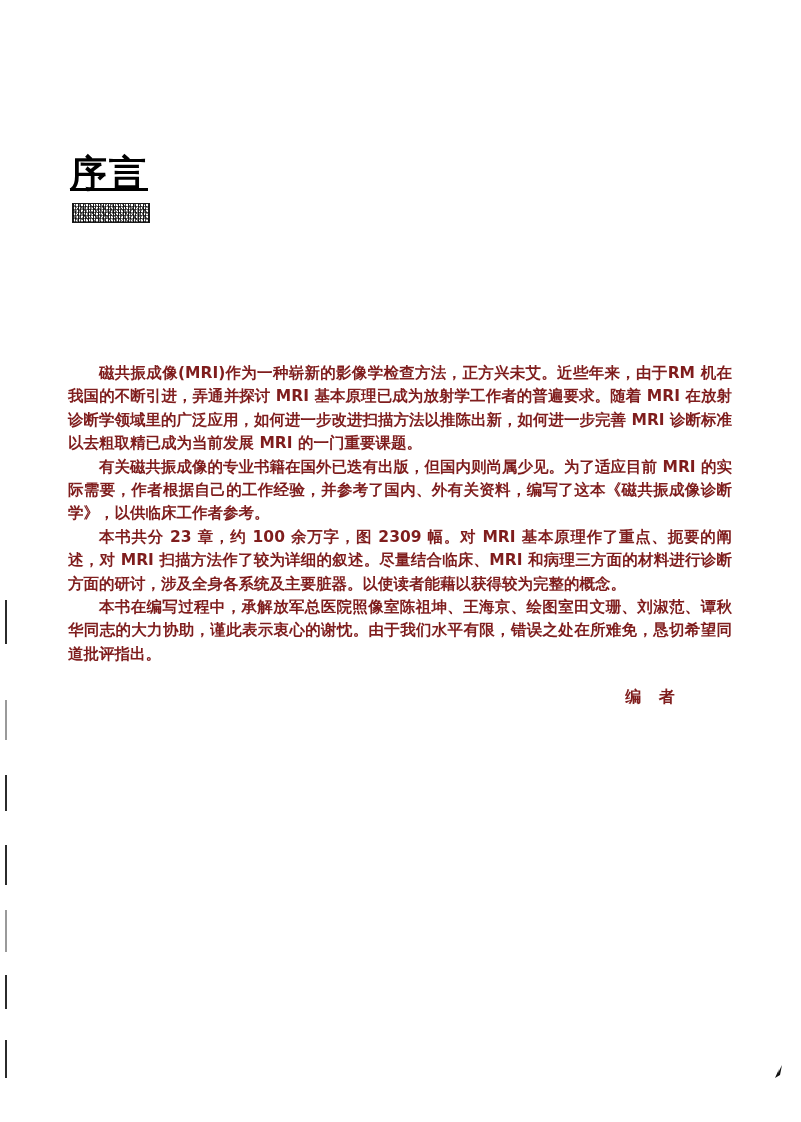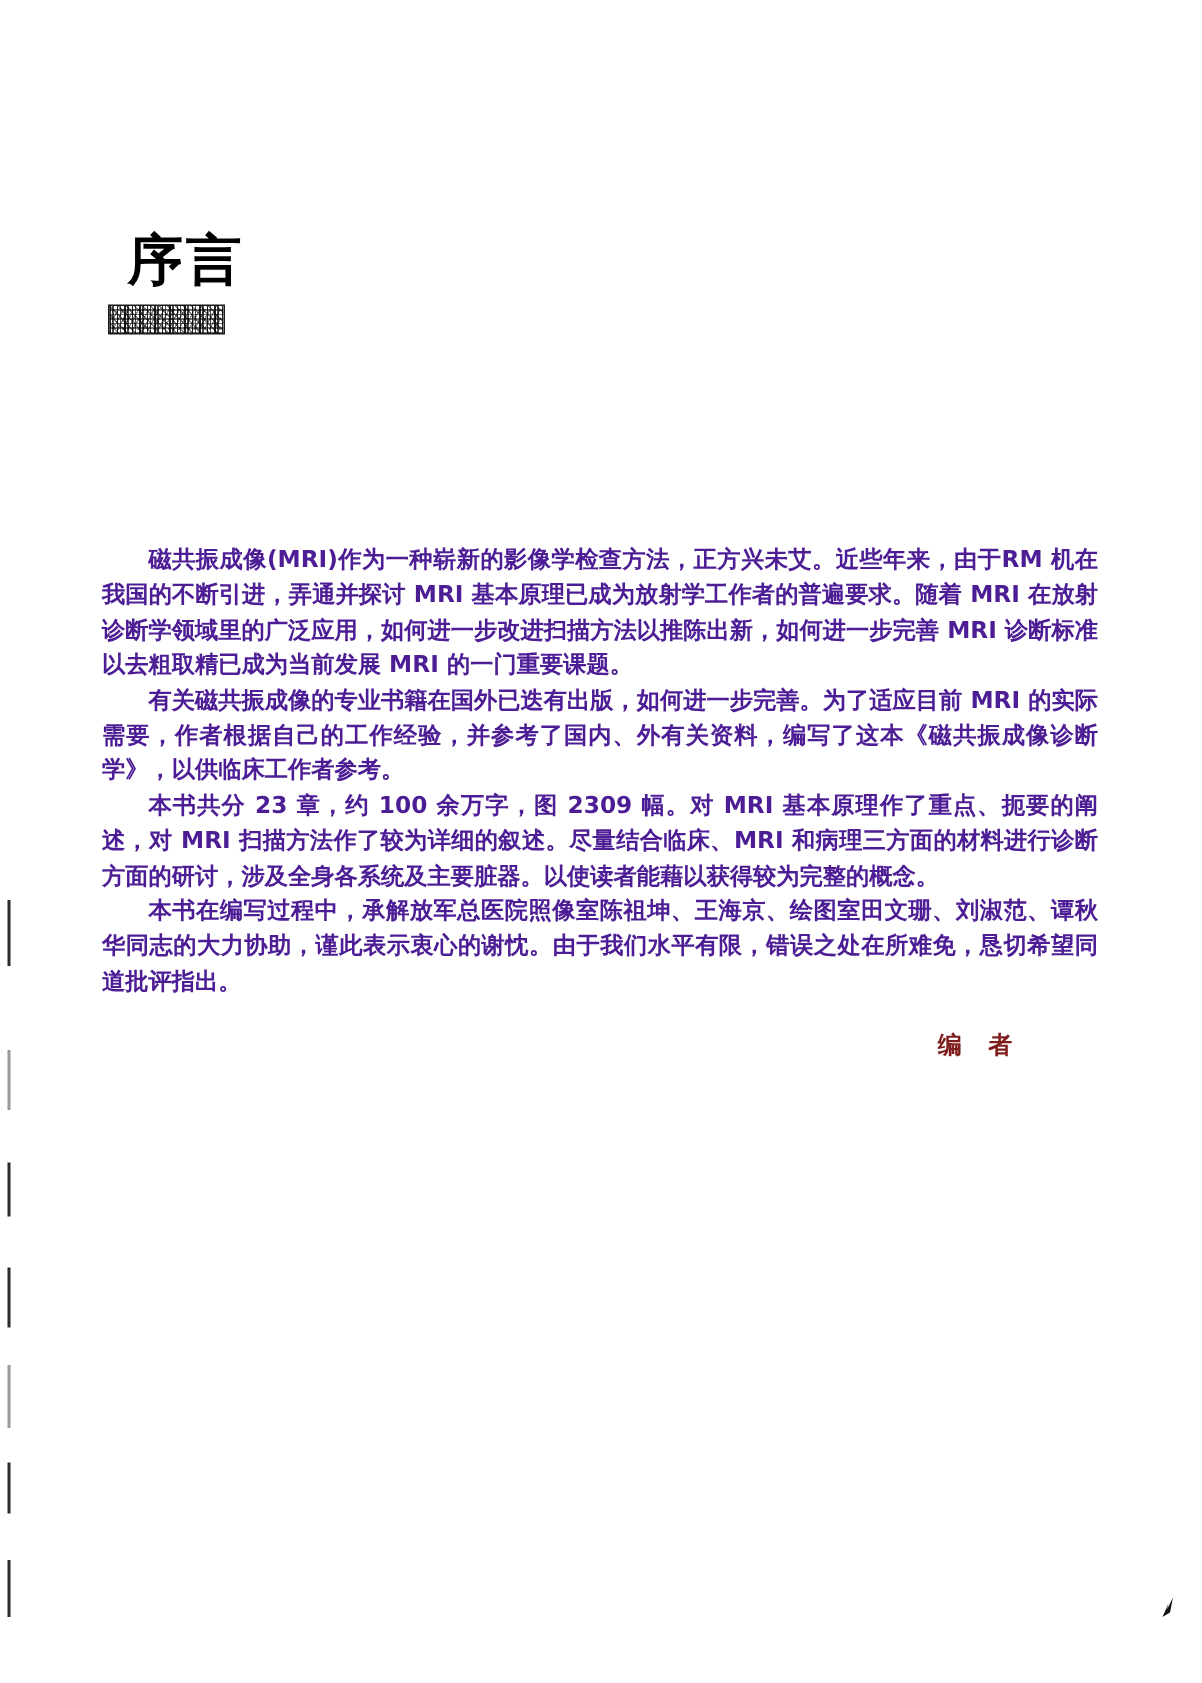--- a/index.html
+++ b/index.html
@@ -15,23 +15,24 @@
     position: relative;
     width: 801px;
     height: 1122px;
     background: #ffffff;
     overflow: hidden;
   }
 
   
   .title-block {
     position: absolute;
-    left: 85px;
+    left: 70px;
     top: 152px;
     width: 260px;
+    text-decoration: underline;
   }
   .doc-title {
     font-family: "DejaVu Sans", "Liberation Sans", sans-serif;
     font-size: 37px;
     font-weight: bold;
     line-height: 44px;
     letter-spacing: 2px;
     color: #000000;
     margin: 0;
     -webkit-font-smoothing: none;
@@ -75,21 +76,21 @@
 
   
   .body-text {
     position: absolute;
     left: 68px;
     top: 362px;
     width: 664px;
     font-family: "DejaVu Sans", "Liberation Sans", sans-serif;
     font-size: 15.5px;
     line-height: 23.4px;
-    color: #4c1d95;
+    color: #7f1d1d;
     text-align: justify;
     text-justify: inter-character;
     font-weight: 600;
   }
   .body-text p {
     margin: 0;
     text-indent: 2em;
     text-align: justify;
     text-justify: inter-character;
   }
@@ -144,21 +145,21 @@
 <div class="page">
 
   <div class="title-block">
     <h1 class="doc-title">序言</h1>
   </div>
 
   <div class="stamp"></div>
 
   <div class="body-text">
     <p>磁共振成像(MRI)作为一种崭新的影像学检查方法，正方兴未艾。近些年来，由于RM 机在我国的不断引进，弄通并探讨 MRI 基本原理已成为放射学工作者的普遍要求。随着 MRI 在放射诊断学领域里的广泛应用，如何进一步改进扫描方法以推陈出新，如何进一步完善 MRI 诊断标准以去粗取精已成为当前发展 MRI 的一门重要课题。</p>
-    <p>有关磁共振成像的专业书籍在国外已迭有出版，如何进一步完善。为了适应目前 MRI 的实际需要，作者根据自己的工作经验，并参考了国内、外有关资料，编写了这本《磁共振成像诊断学》，以供临床工作者参考。</p>
+    <p>有关磁共振成像的专业书籍在国外已迭有出版，但国内则尚属少见。为了适应目前 MRI 的实际需要，作者根据自己的工作经验，并参考了国内、外有关资料，编写了这本《磁共振成像诊断学》，以供临床工作者参考。</p>
     <p>本书共分 23 章，约 100 余万字，图 2309 幅。对 MRI 基本原理作了重点、扼要的阐述，对 MRI 扫描方法作了较为详细的叙述。尽量结合临床、MRI 和病理三方面的材料进行诊断方面的研讨，涉及全身各系统及主要脏器。以使读者能藉以获得较为完整的概念。</p>
     <p>本书在编写过程中，承解放军总医院照像室陈祖坤、王海京、绘图室田文珊、刘淑范、谭秋华同志的大力协助，谨此表示衷心的谢忱。由于我们水平有限，错误之处在所难免，恳切希望同道批评指出。</p>
   </div>
 
   <div class="signature">
     <div class="sig-author">编 者</div>
   </div>
 
   <div id="margin-marks">
       <div class="margin-mark" style="left: 5px; top: 600px; height: 44px;"></div>

